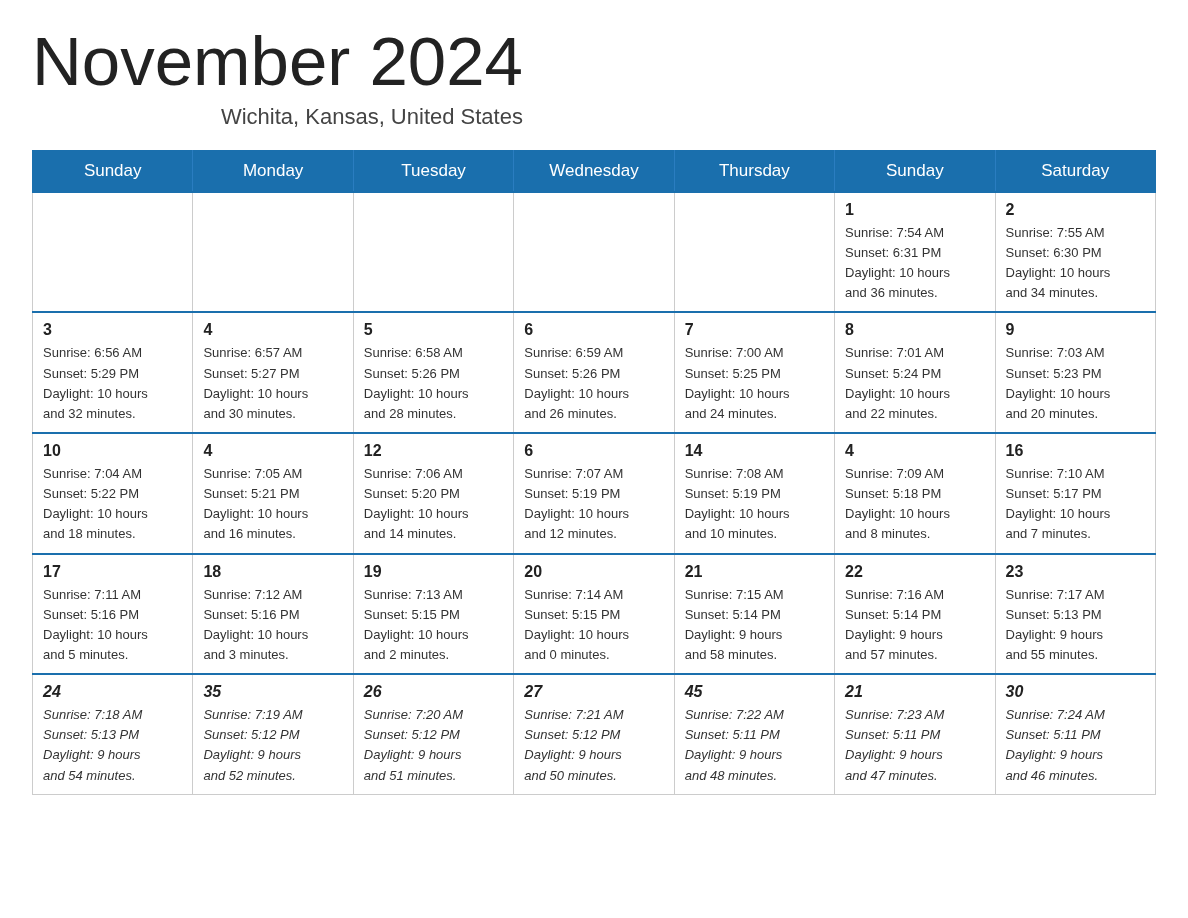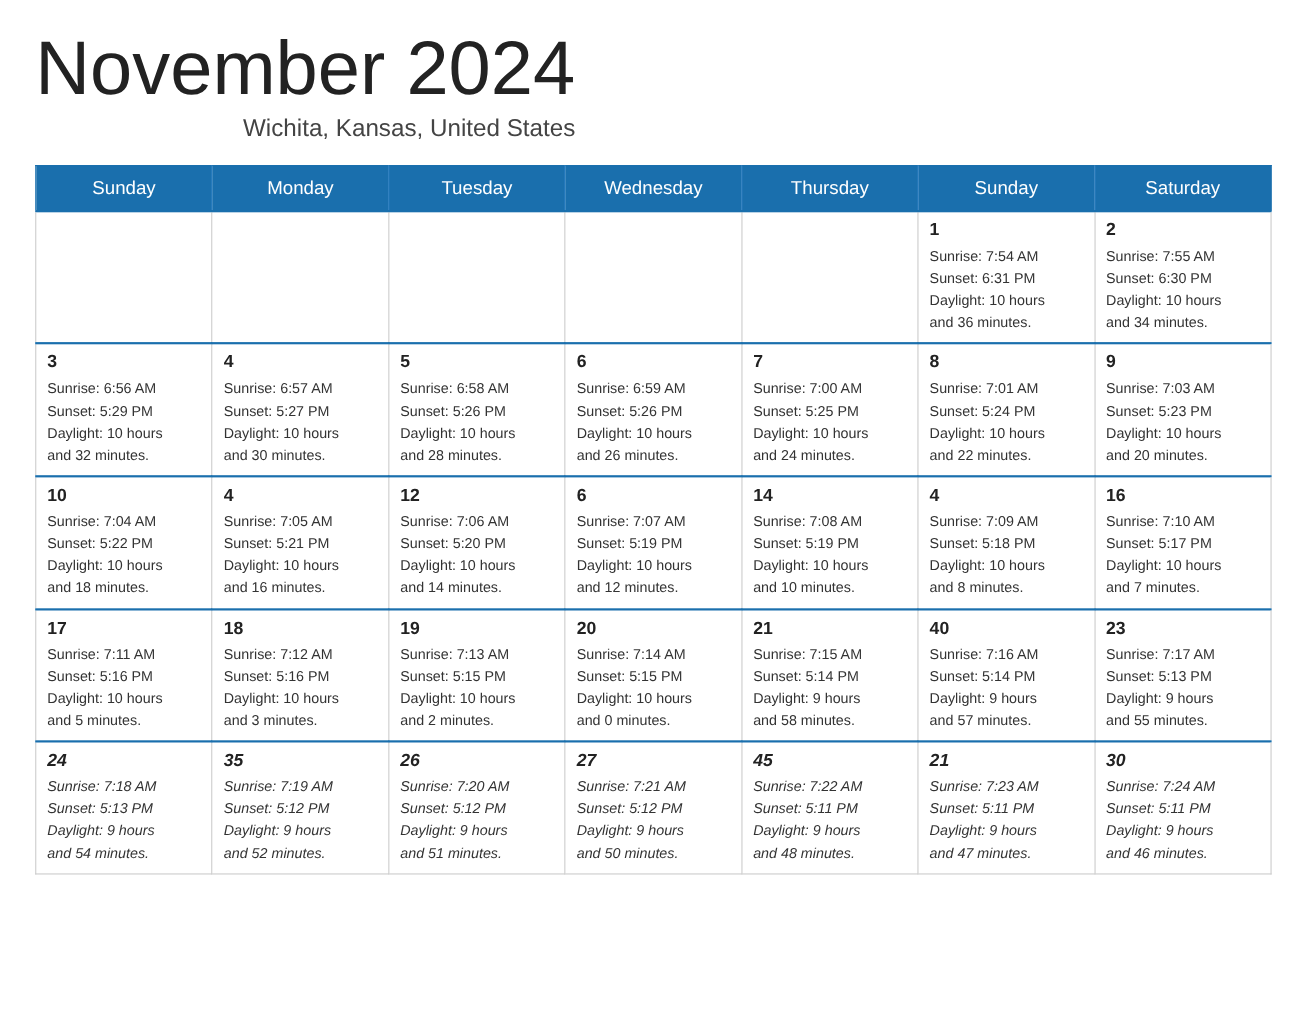--- a/index.html
+++ b/index.html
@@ -246,21 +246,21 @@
         </td>
         <td>
           <span class="day-number">20</span>
           <div class="day-info">Sunrise: 7:14 AM<br>Sunset: 5:15 PM<br>Daylight: 10 hours<br>and 0 minutes.</div>
         </td>
         <td>
           <span class="day-number">21</span>
           <div class="day-info">Sunrise: 7:15 AM<br>Sunset: 5:14 PM<br>Daylight: 9 hours<br>and 58 minutes.</div>
         </td>
         <td>
-          <span class="day-number">40</span>
+          <span class="day-number">22</span>
           <div class="day-info">Sunrise: 7:16 AM<br>Sunset: 5:14 PM<br>Daylight: 9 hours<br>and 57 minutes.</div>
         </td>
         <td>
           <span class="day-number">23</span>
           <div class="day-info">Sunrise: 7:17 AM<br>Sunset: 5:13 PM<br>Daylight: 9 hours<br>and 55 minutes.</div>
         </td>
       </tr>
       <tr>
         <td>
           <span class="day-number">24</span>

